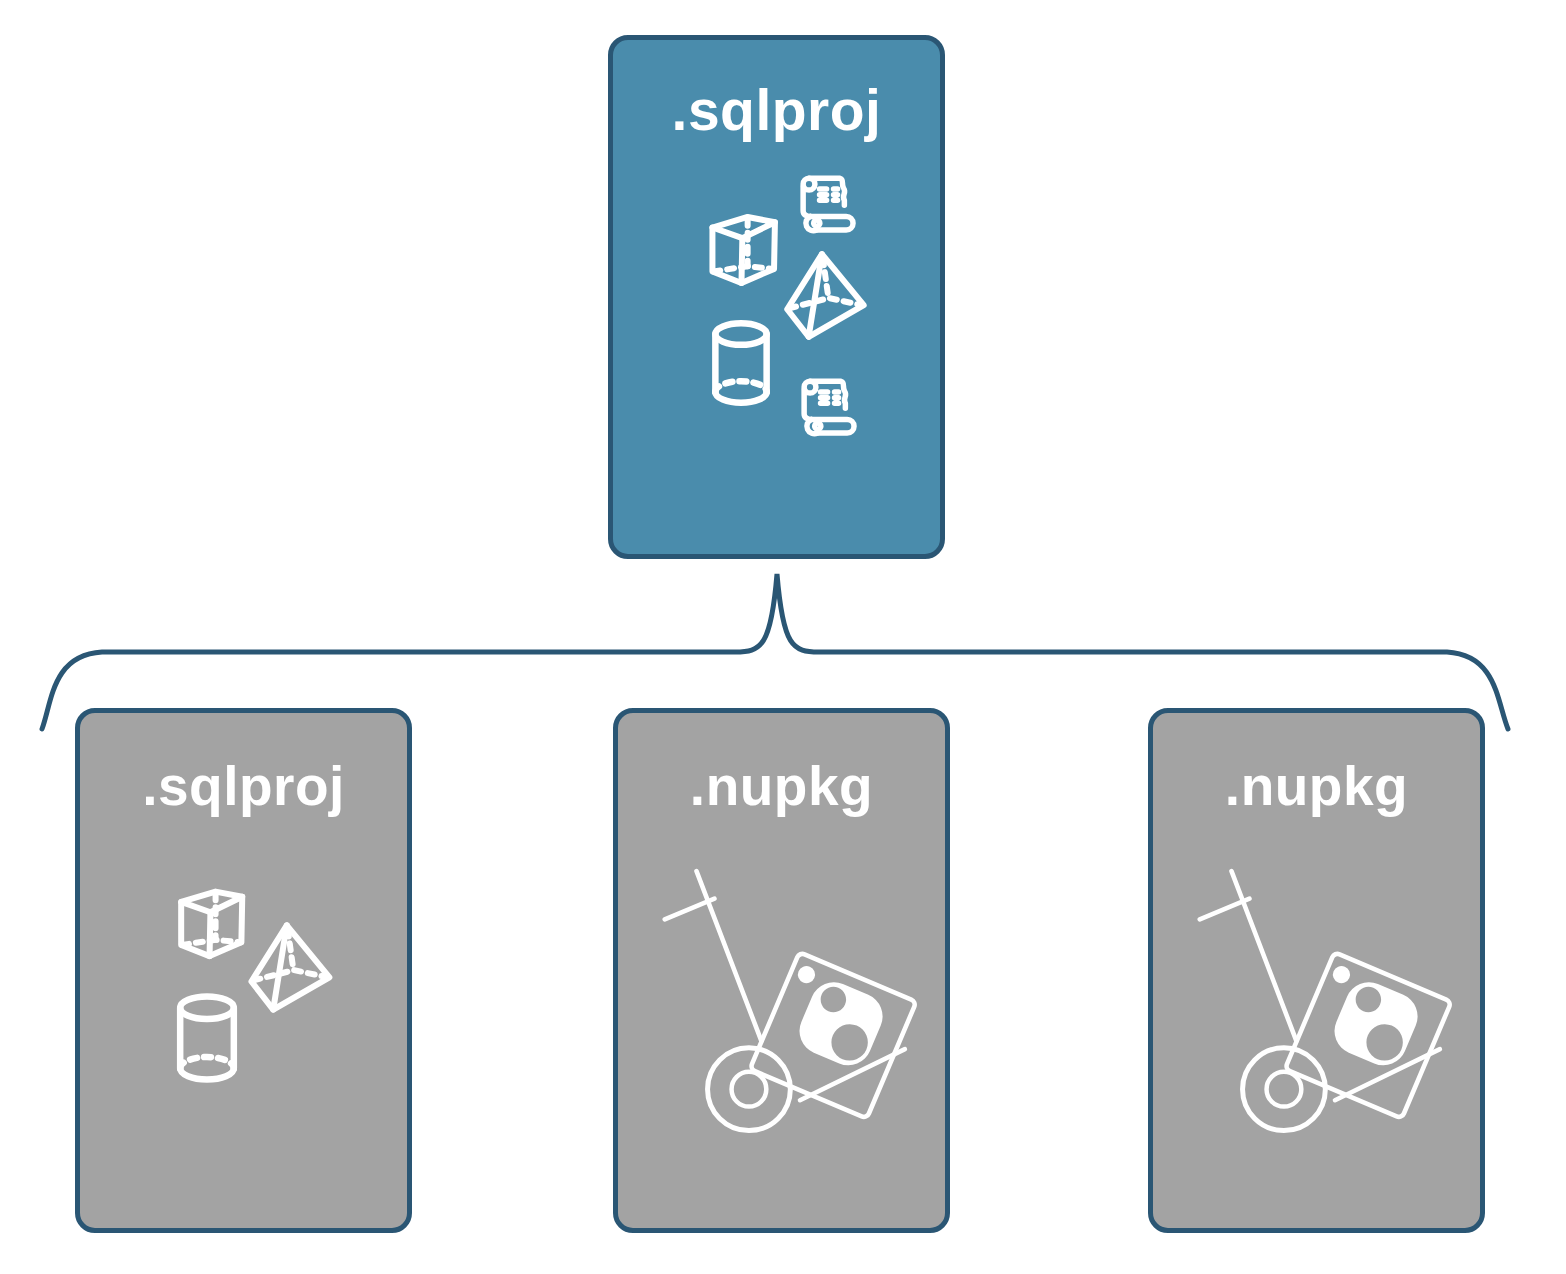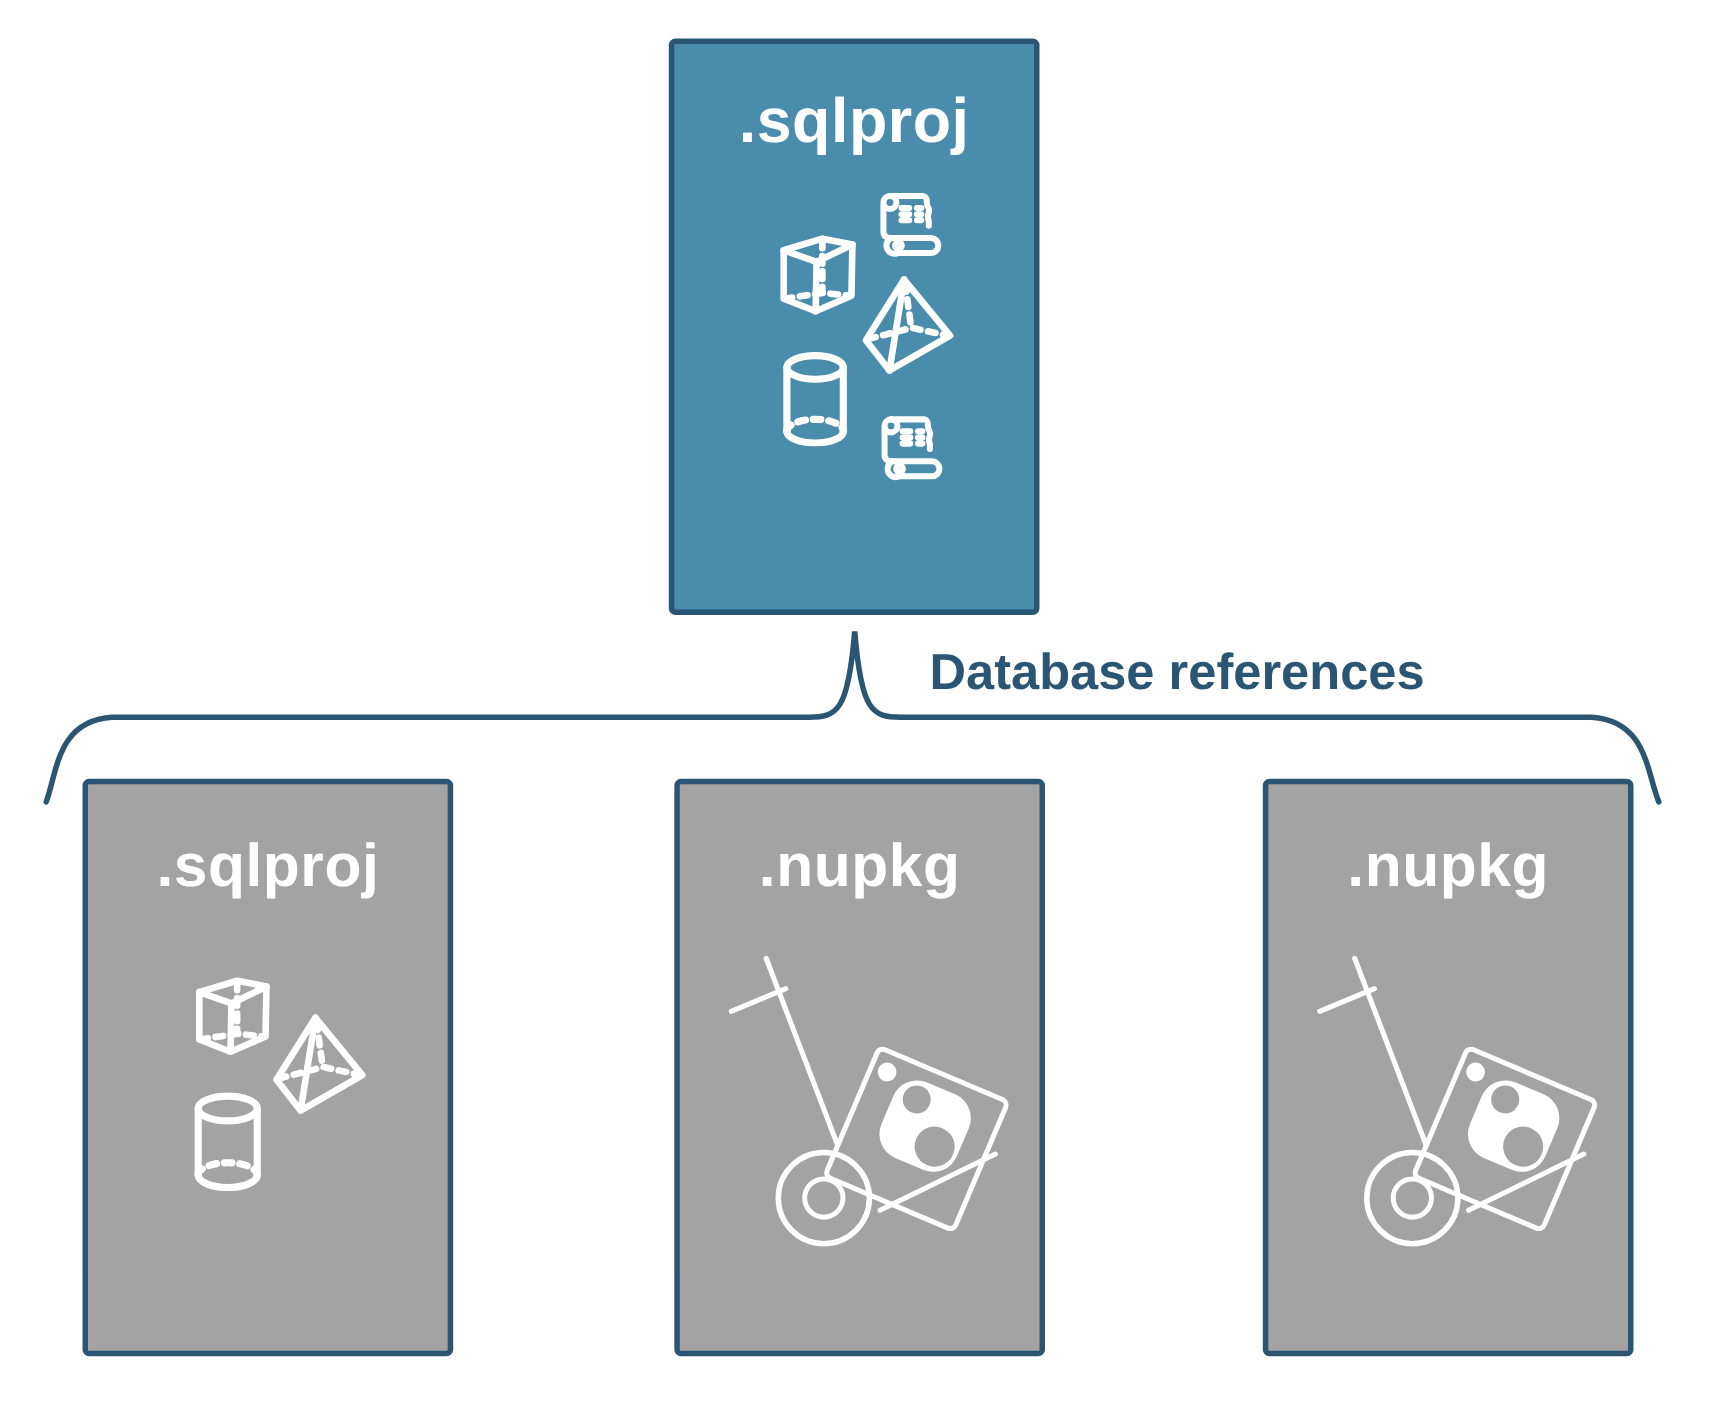--- a/index.html
+++ b/index.html
@@ -12,21 +12,21 @@
     position: relative;
     width: 1566px;
     height: 1274px;
     background: #ffffff;
     overflow: hidden;
   }
   .box {
     position: absolute;
     box-sizing: border-box;
     border: 5px solid #2a5674;
-    border-radius: 6px;
+    border-radius: 20px;
     text-align: center;
   }
   .box.root {
     left: 608px; top: 35px;
     width: 337px; height: 524px;
     background: #4a8cac;
   }
   .box.child {
     top: 708px;
     width: 337px; height: 525px;
@@ -93,21 +93,20 @@
   <svg class="brace" viewBox="0 0 1566 1274" xmlns="http://www.w3.org/2000/svg" aria-hidden="true">
     <path d="M 42 729
              C 52 702, 52 655, 102 652
              L 735 652
              C 761 652, 771 647, 777 574
              C 783 647, 793 652, 819 652
              L 1447 652
              C 1497 655, 1497 702, 1508 729" fill="none" stroke="#2a5674" stroke-width="5" stroke-linecap="round"></path>
   </svg>
 
-  <div class="connector-label">Database references</div>
 
   <div class="box root">
     <div class="box-title">.sqlproj</div>
 
     <svg class="icon scroll-1" viewBox="0 0 100 100">
       <g class="stroke" stroke-width="5.5">
         <circle cx="21" cy="18" r="9.5"></circle>
         <path d="M21,8.5 L70,8.5 C79,11 72,18 77,25 C82,32 73,36 78,44 L78,52"></path>
         <path d="M11.5,22 L11.5,61 C11.5,67 16,70 23,70"></path>
         <path d="M23,70 L81,70 A11,11 0 0 1 81,92 L33,92"></path>

